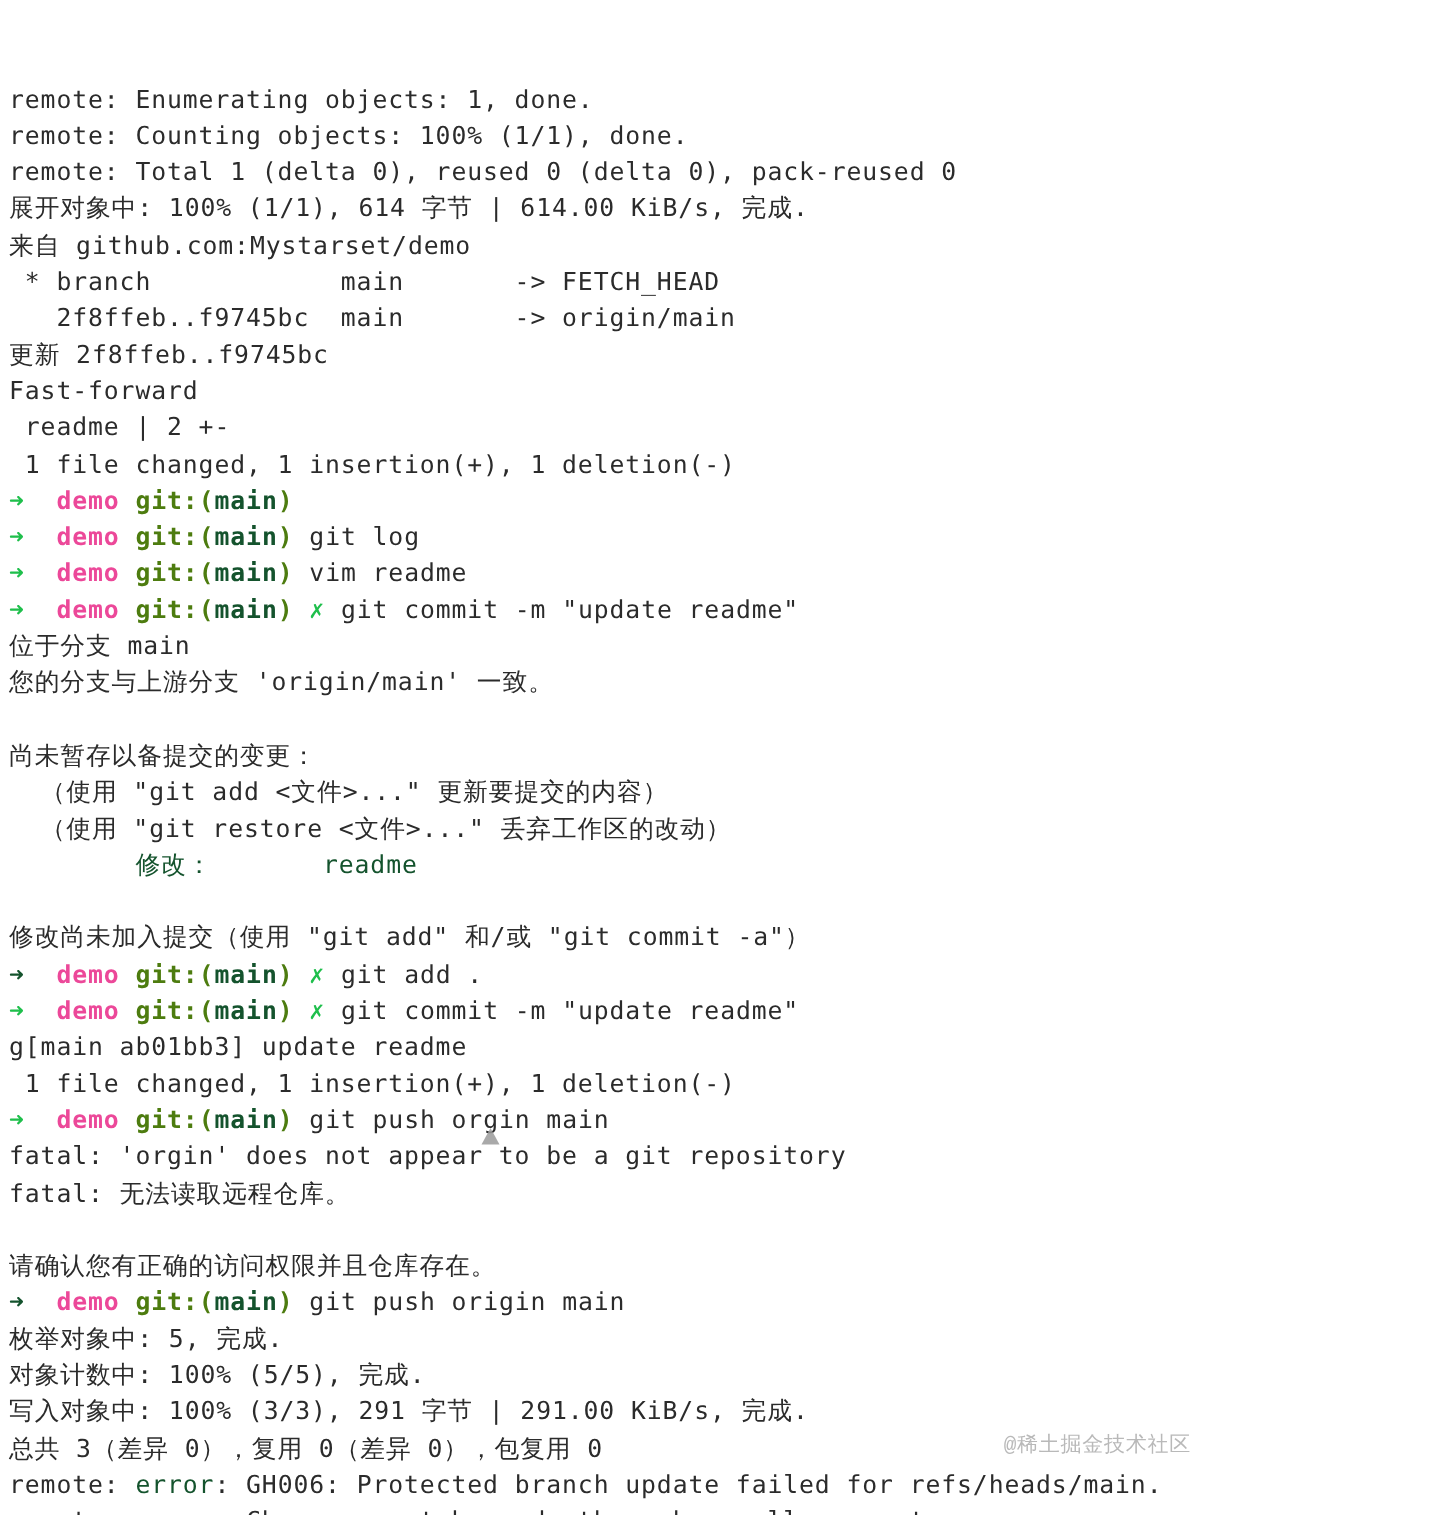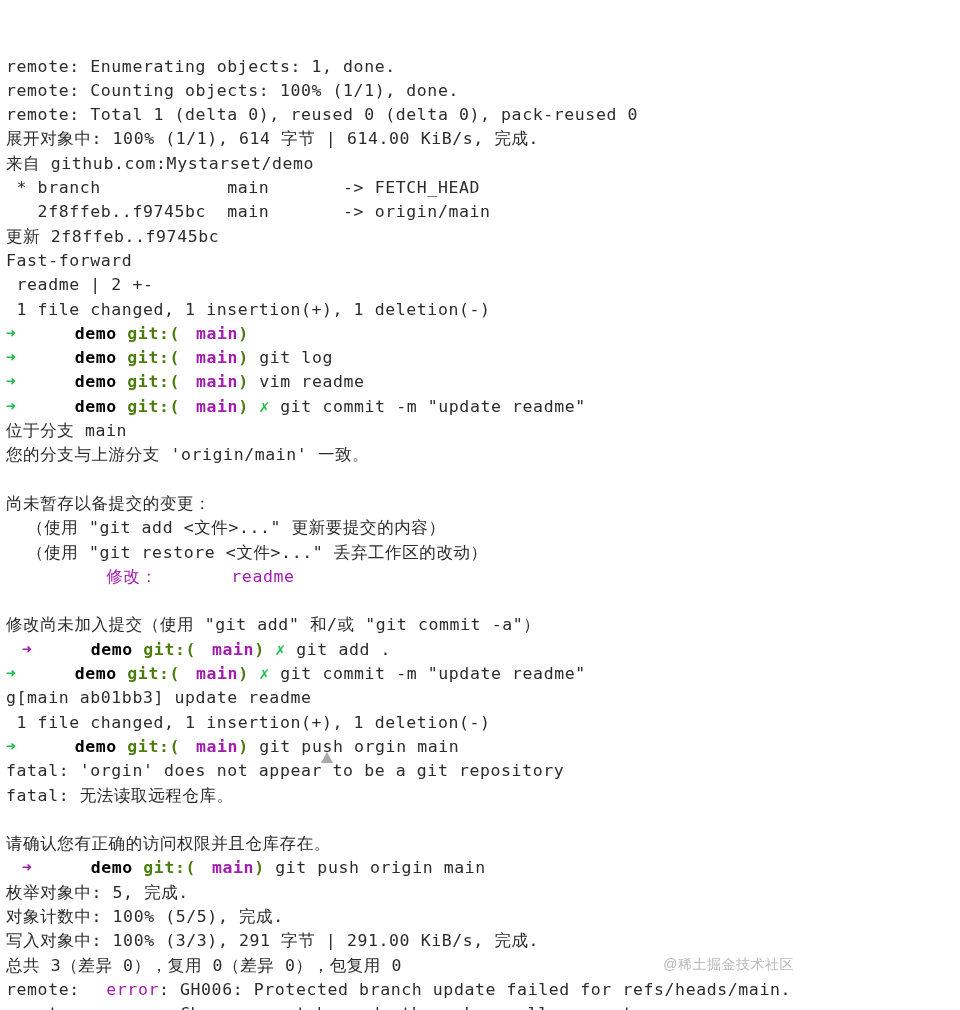--- a/index.html
+++ b/index.html
@@ -27,32 +27,32 @@
     white-space: pre;
   }
   .line {
     padding-left: 6px;
     min-height: 24.3px;
   }
   .seg { white-space: pre; }
   
   .c-default { color: #2b2b2b; }
   .c-green   { color: #1fbf4c; }
-  .c-cyan    { color: #000000; margin-left: 37px; }
+  .c-cyan    { color: #ec4899; }
   .c-blue    { color: #4d7c0f; }
-  .c-red     { color: #a21caf; margin-left: 16px; }
+  .c-red     { color: #14532d; }
   .c-bold    { font-weight: bold; }
   .watermark {
     position: absolute;
     right: 14px;
     bottom: 34px;
     color: #b9b9b9;
     font-size: 14px;
     letter-spacing: 0.5px;
-    font-family: Liberation Sans, sans-serif;
+    font-family: Liberation Mono, monospace;
     margin-left: 20px;
   }
   .cursor-caret {
     position: absolute;
     left: 321px;
     top: 752px;
     width: 0;
     height: 0;
     border-left: 6px solid transparent;
     border-right: 6px solid transparent;

